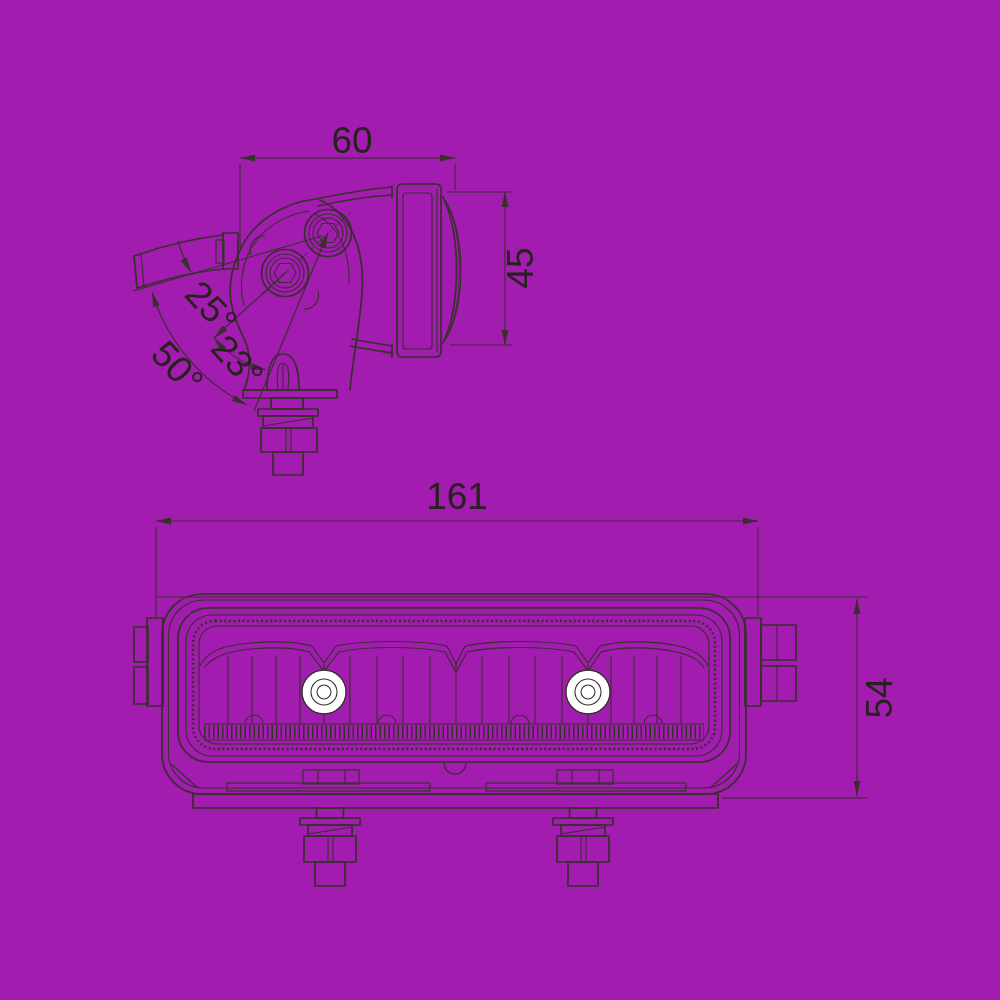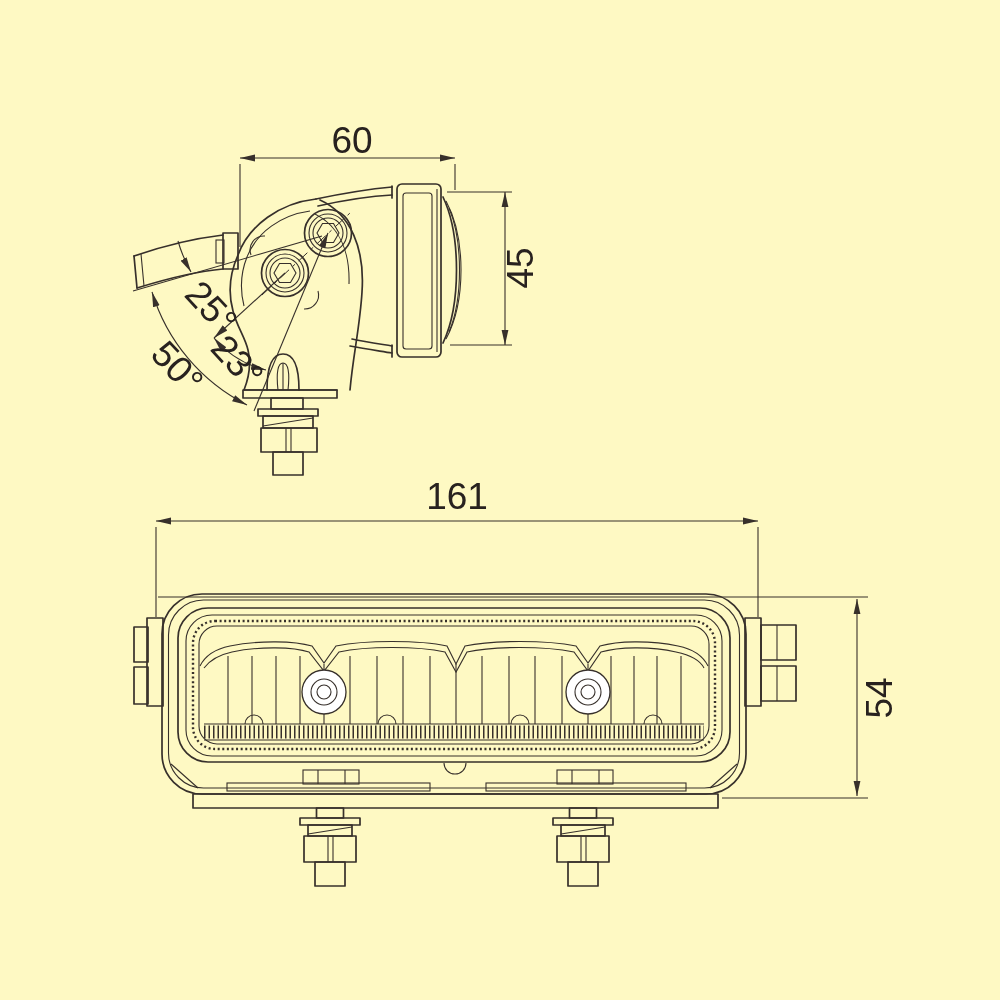--- a/index.html
+++ b/index.html
@@ -1,16 +1,16 @@
 <!DOCTYPE html>
 <html><head>
 <meta charset="utf-8">
 <style>
   html,body{margin:0;padding:0;background:#ffffff;}
-  .page{width:1000px;height:1000px;background:#fef9c3;position:relative;overflow:hidden;}
+  .page{width:1000px;height:1000px;background:#a21caf;position:relative;overflow:hidden;}
   svg{display:block;}
   .obj{fill:none;stroke:#37302b;stroke-width:1.7;stroke-linecap:round;stroke-linejoin:round;}
   .thin{fill:none;stroke:#37302b;stroke-width:1.1;stroke-linecap:butt;}
   .dim{fill:none;stroke:#37302b;stroke-width:1.1;}
   .dash{fill:none;stroke:#37302b;stroke-width:1;stroke-dasharray:12 5 3 5;}
   .serr{fill:none;stroke:#37302b;stroke-width:2.4;stroke-dasharray:2 2.6;}
   .comb{fill:none;stroke:#37302b;stroke-width:13;stroke-dasharray:1.5 3;}
   .whitefill{fill:#ffffff;stroke:#37302b;stroke-width:1.3;}
   text{font-family:"Liberation Sans","DejaVu Sans",sans-serif;font-size:37px;fill:#28221f;}
 </style>

